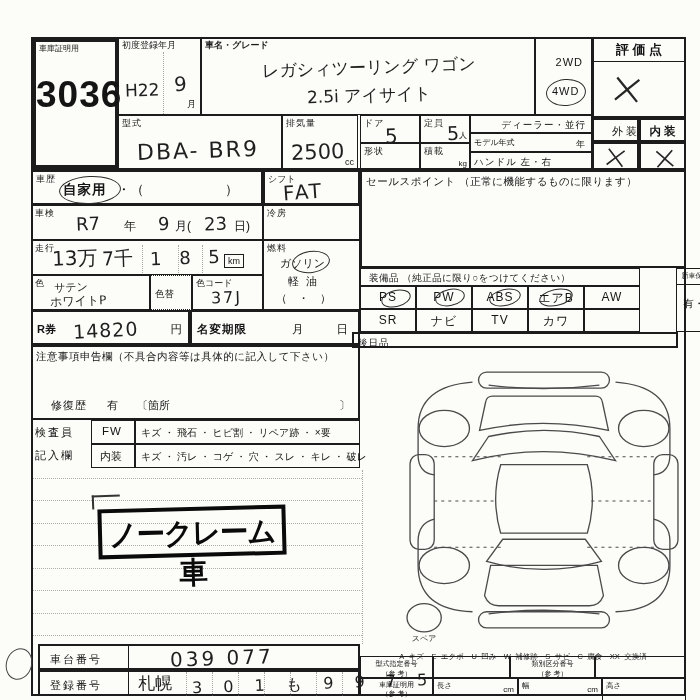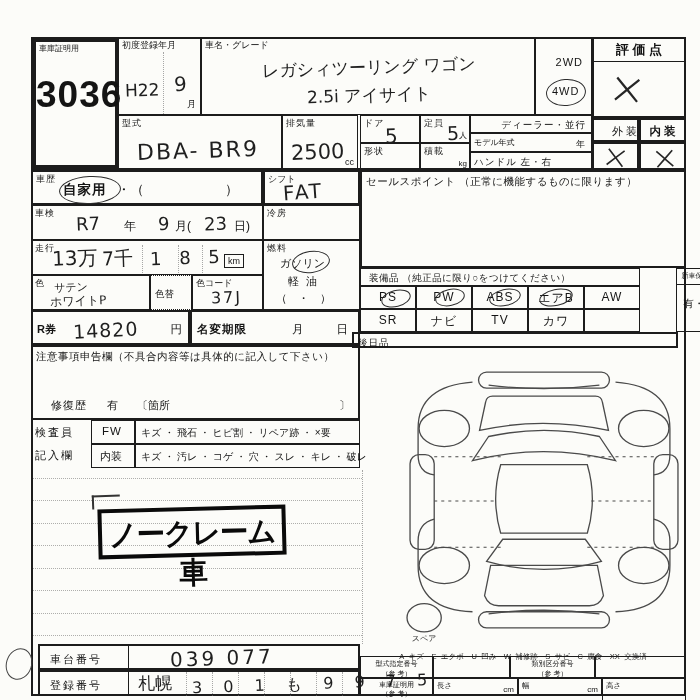--- a/index.html
+++ b/index.html
@@ -36,21 +36,21 @@
 
   <div class="cell" style="left:118px;top:37px;width:83px;height:78px;">
     <span class="lbl" style="letter-spacing:0;">初度登録年月</span>
     <span class="vdot" style="left:44px;top:14px;height:62px;"></span>
     <span class="hw" style="left:6px;top:42px;font-size:17px;">H22</span>
     <span class="hw" style="left:55px;top:34px;font-size:20px;">9</span>
     <span style="position:absolute;right:4px;bottom:3px;font-size:9px;">月</span>
   </div>
 
   <div class="cell" style="left:201px;top:37px;width:334px;height:78px;">
-    <span class="lbl" style="letter-spacing:0;">車名・グレード</span>
+    <span class="lbl" style="letter-spacing:0;font-weight:bold;">車名・グレード</span>
     <span class="hw" style="left:60px;top:18px;font-size:17px;">レガシィツーリング ワゴン</span>
     <span class="hw" style="left:105px;top:46px;font-size:17px;">2.5i アイサイト</span>
   </div>
 
   <div class="cell" style="left:535px;top:37px;width:57px;height:78px;">
     <span style="position:absolute;top:18px;right:8px;font-size:11px;letter-spacing:1px;">2WD</span>
     <span style="position:absolute;top:47px;left:16px;font-size:11px;letter-spacing:1px;">4WD</span>
     <span class="ring" style="left:10px;top:41px;width:38px;height:25px;transform:rotate(-5deg);"></span>
   </div>
 

